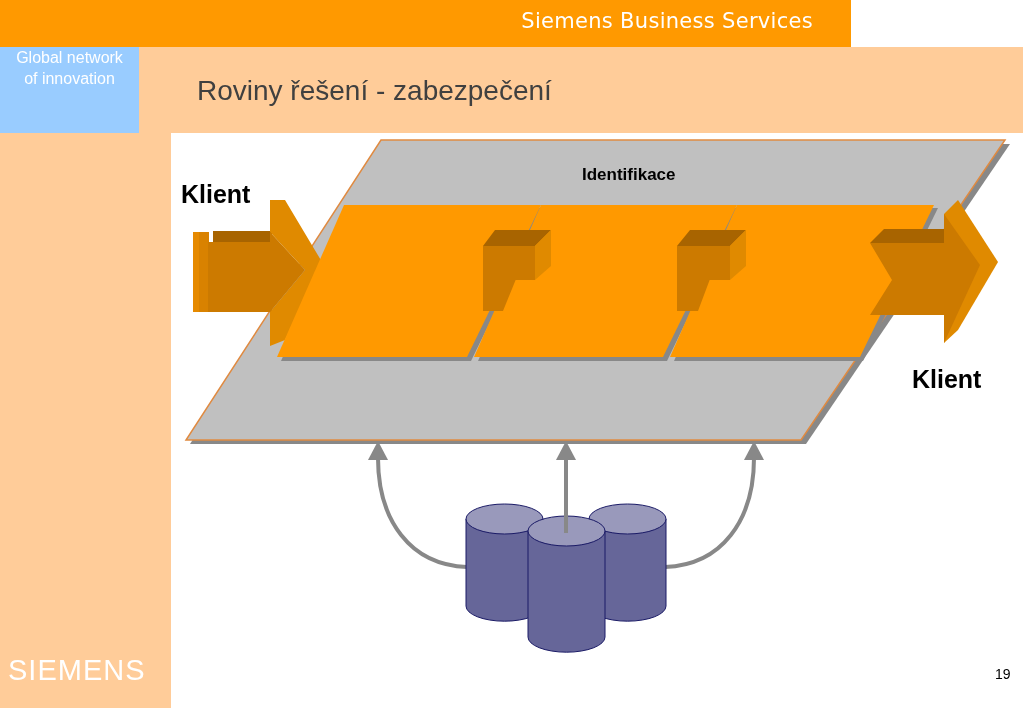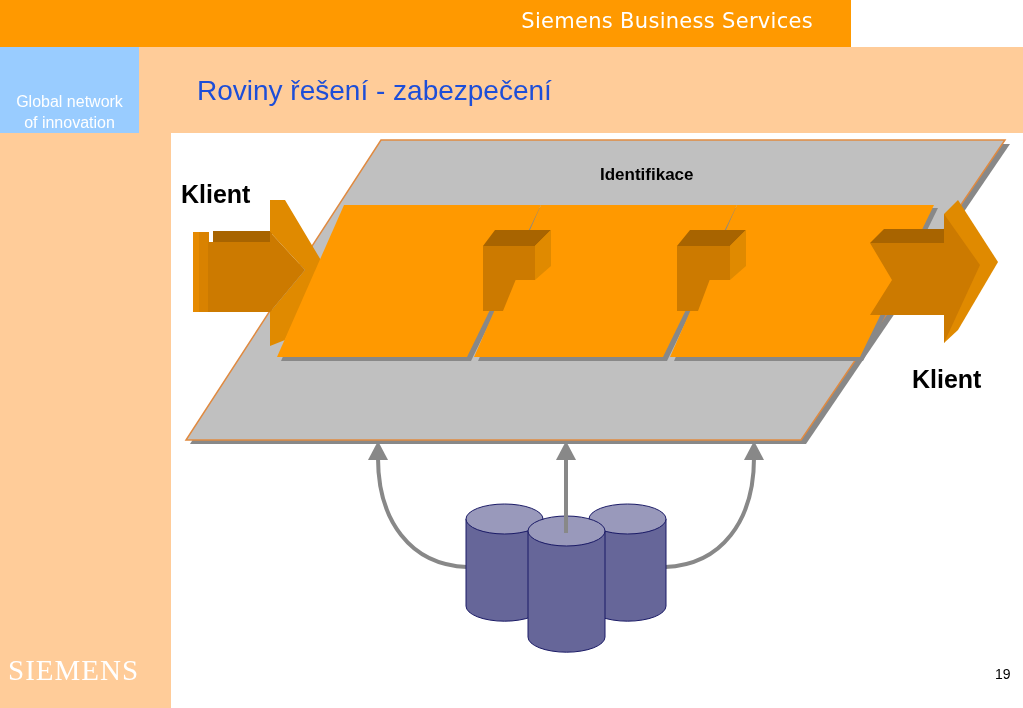--- a/index.html
+++ b/index.html
@@ -1,30 +1,30 @@
 <!DOCTYPE html>
 <html><head>
 <meta charset="utf-8">
 <style>
   html, body { margin: 0; padding: 0; }
   body { width: 1023px; height: 708px; position: relative; overflow: hidden; background: #ffffff; font-family: "Liberation Sans", sans-serif; }
   .topbar { position: absolute; left: 0; top: 0; width: 851px; height: 47px; background: #ff9900; }
   .brand { position: absolute; right: 38px; top: 9px; color: #ffffff; font-family: "DejaVu Sans", sans-serif; font-size: 21px; letter-spacing: 0.3px; }
   .sidebar { position: absolute; left: 0; top: 47px; width: 171px; height: 661px; background: #ffcc99; }
-  .tagline { position: absolute; left: 0; top: 47px; width: 139px; height: 86px; background: #99ccff; color: #ffffff; font-size: 16px; line-height: 21px; text-align: center; display: flex; align-items: flex-end; justify-content: center; }
+  .tagline { position: absolute; left: 0; top: 47px; width: 139px; height: 86px; background: #99ccff; color: #ffffff; font-size: 16px; line-height: 21px; text-align: center; display: flex; align-items: flex-start; justify-content: center; }
   .tagline span { display: block; }
   .titlebar { position: absolute; left: 171px; top: 47px; width: 852px; height: 86px; background: #ffcc99; }
-  .title { position: absolute; left: 26px; top: 28px; font-size: 28px; color: #1d4ed8; }
-  .logo { position: absolute; left: 8px; top: 654px; color: #ffffff; font-family: Liberation Serif, serif; font-size: 29px; letter-spacing: 1px; }
+  .title { position: absolute; left: 26px; top: 28px; font-size: 28px; color: #404040; }
+  .logo { position: absolute; left: 8px; top: 654px; color: #ffffff; font-family: Liberation Sans, sans-serif; font-size: 29px; letter-spacing: 1px; }
   .pagenum { position: absolute; left: 995px; top: 666px; font-size: 14px; color: #000; }
   svg.diagram { position: absolute; left: 0; top: 0; }
   .lbl { position: absolute; font-weight: bold; color: #000; }
   .klient-l { left: 181px; top: 180px; font-size: 25px; }
   .klient-r { left: 912px; top: 365px; font-size: 25px; }
-  .ident { left: 582px; top: 165px; font-size: 17px; margin-left: 18px; }
+  .ident { left: 582px; top: 165px; font-size: 17px; }
 </style>
 </head>
 <body>
 
 <div class="topbar">
   <div class="brand">Siemens Business Services</div>
 </div>
 <div class="sidebar"></div>
 <div class="tagline">
   <div>

